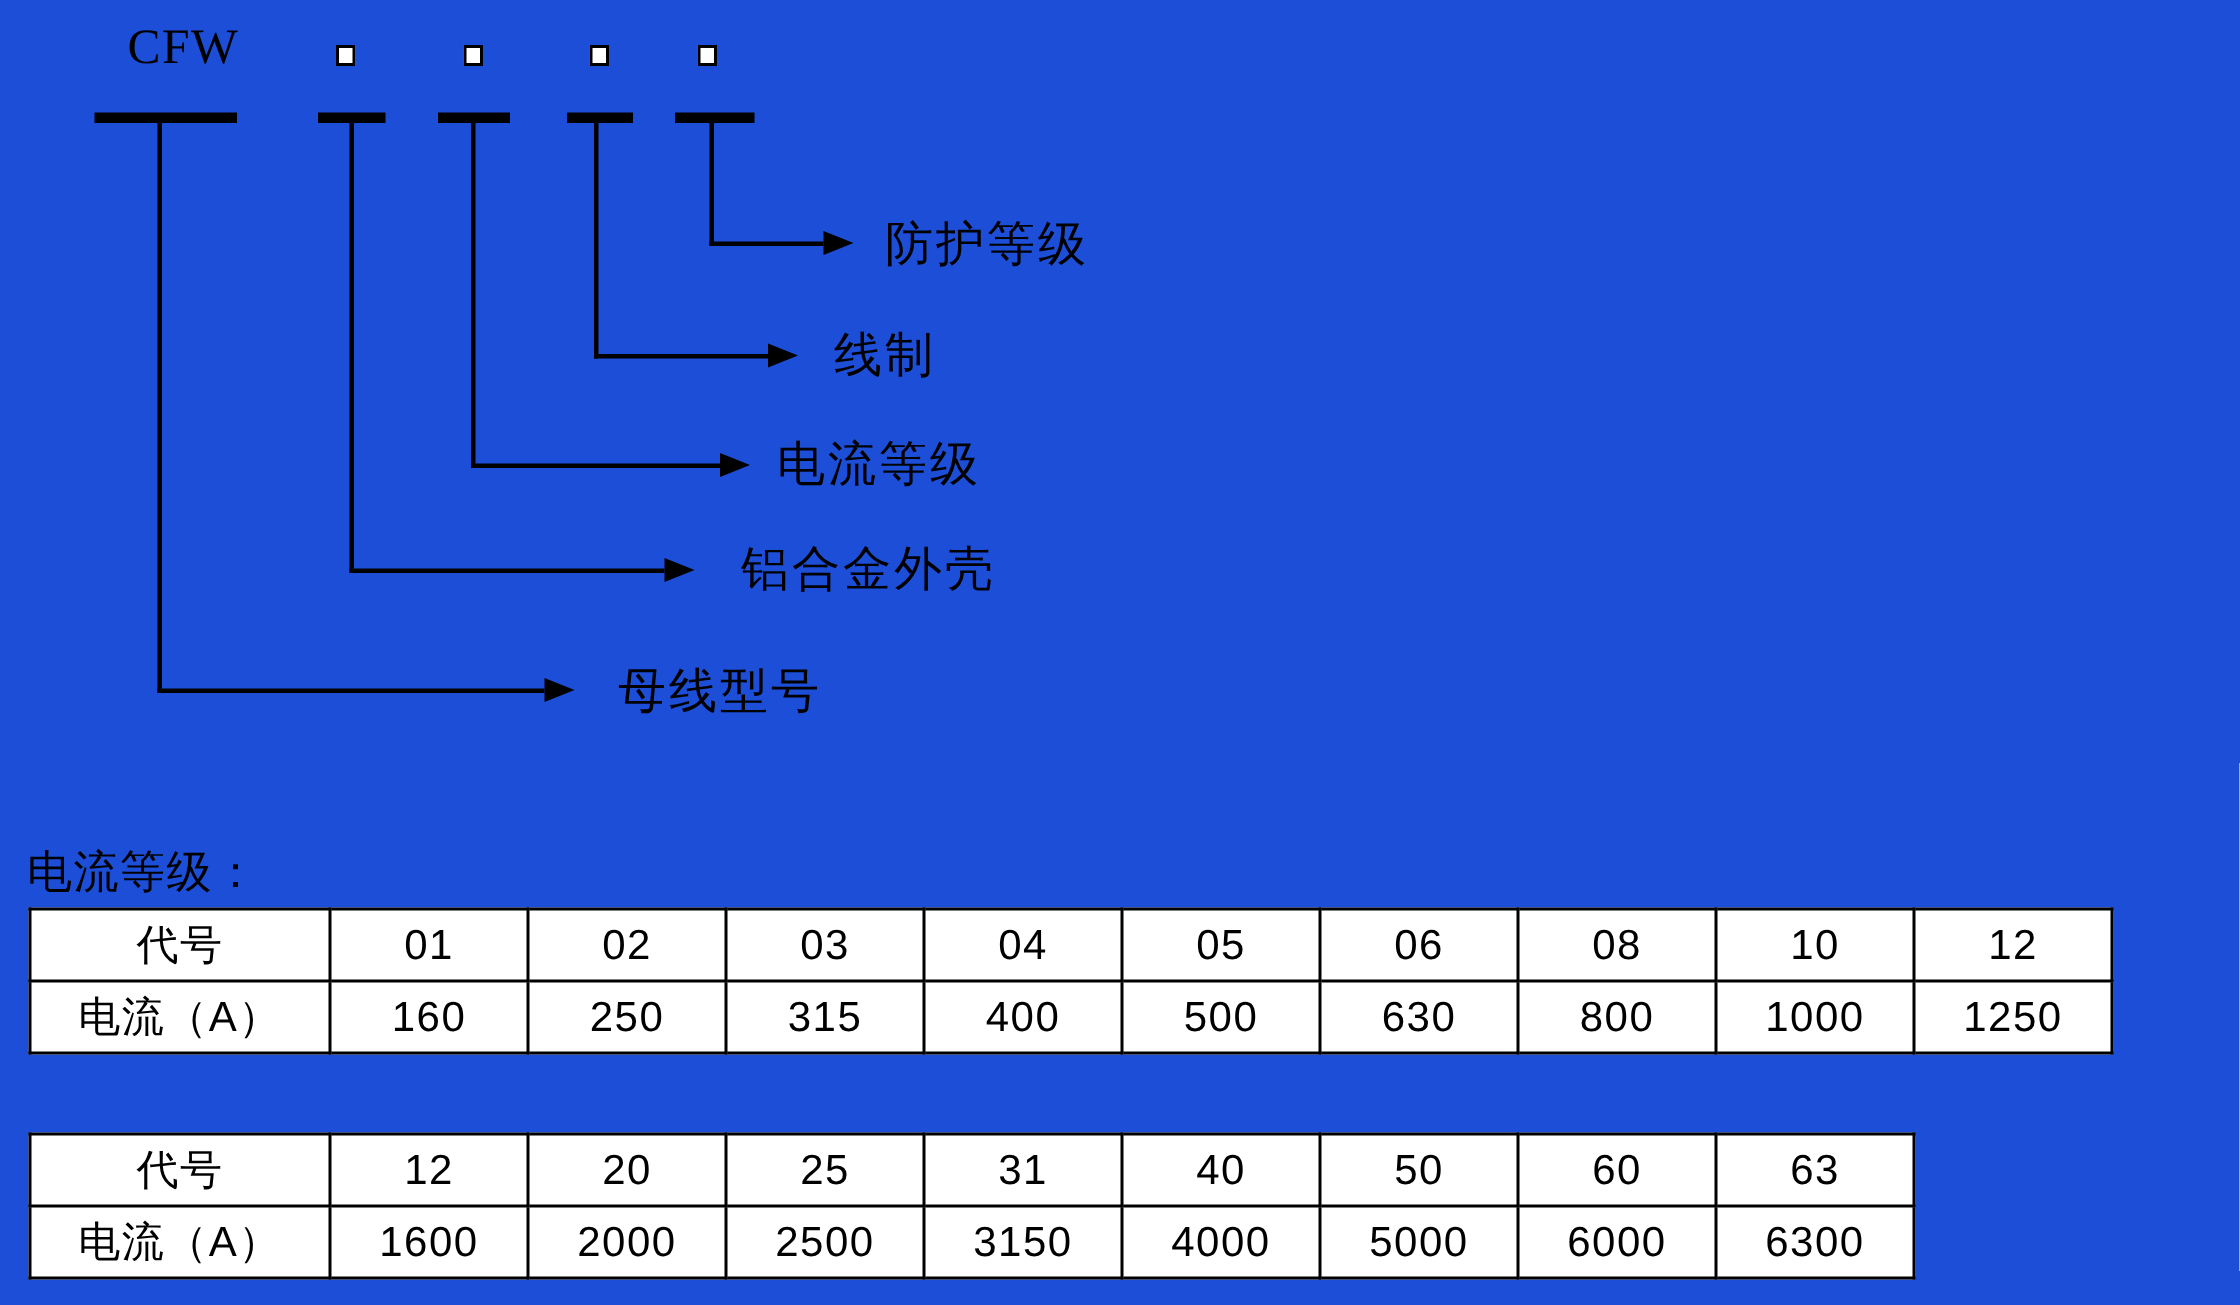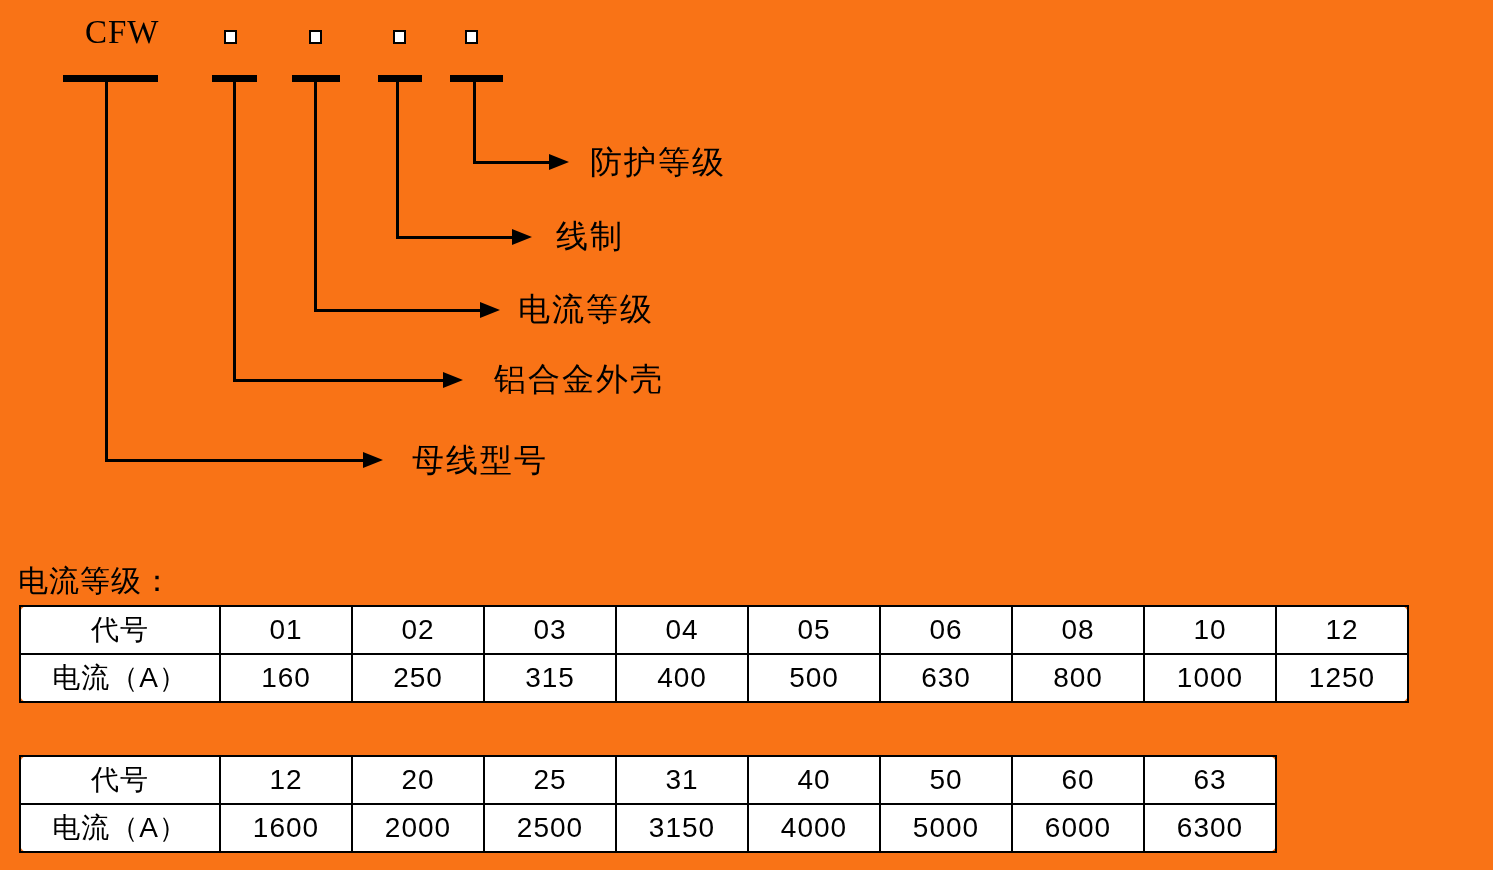--- a/index.html
+++ b/index.html
@@ -1,21 +1,21 @@
 <!DOCTYPE html>
 <html><head>
 <meta charset="utf-8">
 <style>
   * { margin: 0; padding: 0; box-sizing: border-box; }
   html, body { background: #ffffff; }
   .page {
     position: relative;
     width: 1493px;
     height: 870px;
-    background: #f97316;
+    background: #1d4ed8;
     font-family: "Liberation Sans", "DejaVu Sans", sans-serif;
     color: #000000;
     overflow: hidden;
   }
   .abs { position: absolute; }
 
   
   .model-prefix {
     font-family: "Liberation Serif", "DejaVu Serif", serif;
     font-size: 33px;
@@ -55,21 +55,20 @@
     font-size: 30px;
     font-weight: 400;
     letter-spacing: 1px;
     white-space: nowrap;
   }
   table.grade-table {
     position: absolute;
     border-collapse: collapse;
     table-layout: fixed;
     background: #fff;
-    border-radius: 11px;
   }
   table.grade-table td {
     border: 2px solid #000;
     height: 48px;
     text-align: center;
     vertical-align: middle;
     font-size: 28px;
     font-weight: 500;
     letter-spacing: 1px;
     overflow: hidden;

